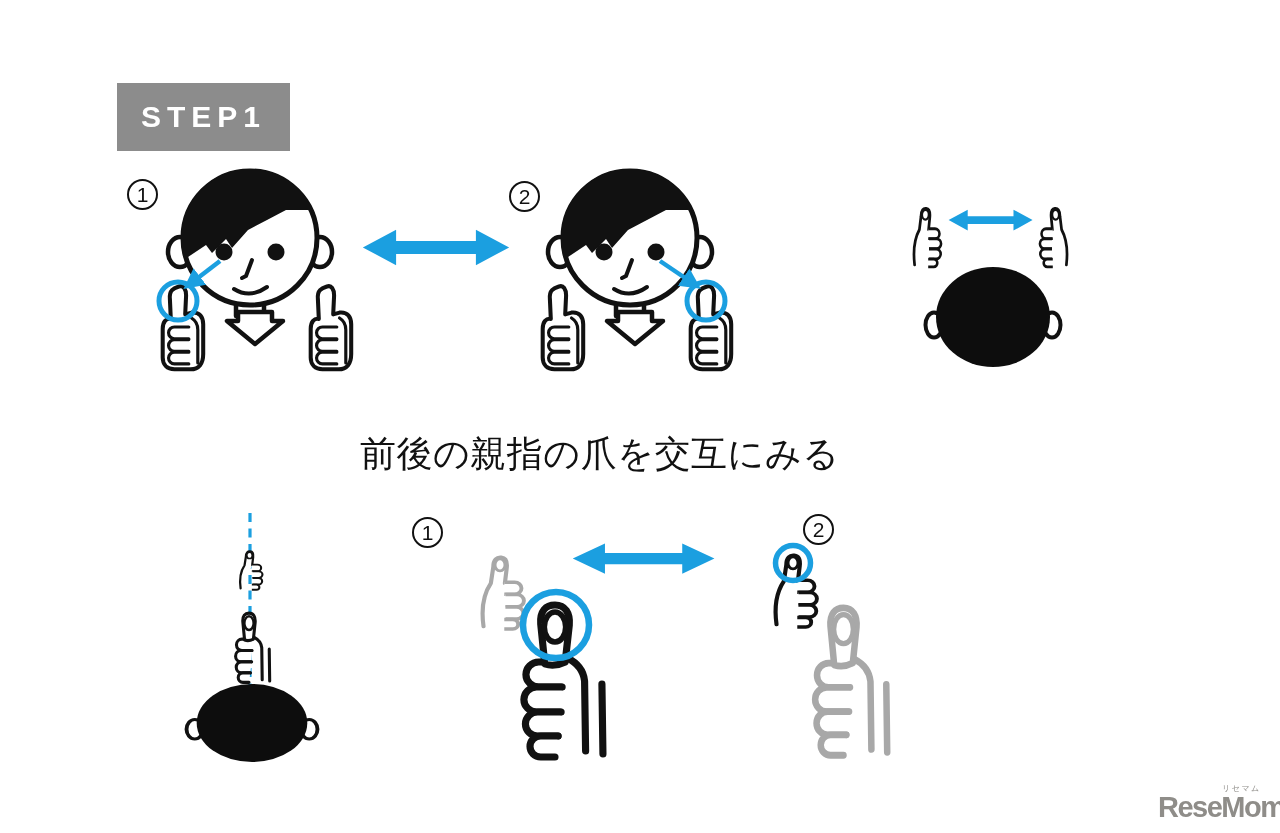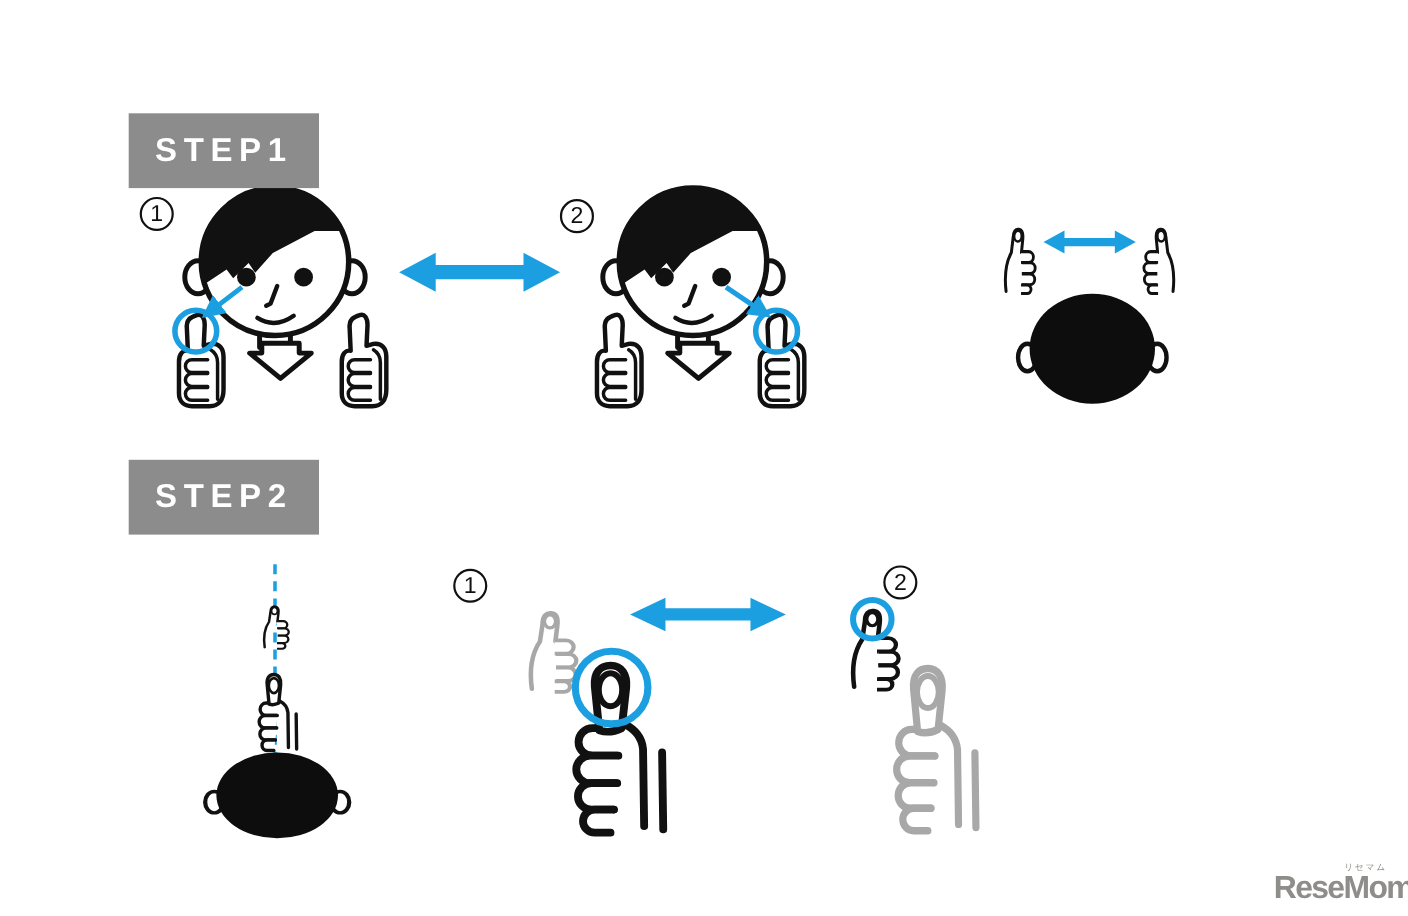--- a/index.html
+++ b/index.html
@@ -7,21 +7,21 @@
     position:relative;width:1280px;height:833px;background:#ffffff;overflow:hidden;
     font-family:"Liberation Sans","DejaVu Sans",sans-serif;
   }
   .art{position:absolute;left:0;top:0;}
   .badge{
     position:absolute;width:173px;height:68px;
     background:var(--c-badge_bg,#8c8c8c);color:var(--c-badge_text,#fff);
     display:flex;align-items:center;justify-content:center;
     font-size:30px;font-weight:bold;letter-spacing:6px;
   }
-  #badge1{left:117px;top:83px;margin-top:20px;}
+  #badge1{left:117px;top:83px;}
   #badge2{left:117px;top:418px;}
   .title{
     position:absolute;font-size:36px;color:var(--c-ink,#111);
     letter-spacing:0.5px;font-weight:500;line-height:40px;white-space:nowrap;
   }
   #title1{left:359px;top:99px;}
   #title2{left:360px;top:434px;}
   .numcircle{
     position:absolute;width:31px;height:31px;border:2.5px solid var(--c-ink,#111);
     border-radius:50%;background:#fff;box-sizing:border-box;
@@ -154,21 +154,21 @@
       <circle cx="793" cy="563" r="17.5" fill="none" class="blue-stroke" stroke-width="5.5"></circle>
       <use href="#thumb-big" class="ink-gray" transform="translate(797,601) scale(0.93,0.97)"></use>
     </g>
   </svg>
 
   <div class="badge" id="badge1">STEP1</div>
 
   <div class="numcircle" id="num-s1f1">1</div>
   <div class="numcircle" id="num-s1f2">2</div>
 
-  <div class="badge" id="badge2">STEP2</div>
+  <div class="title" id="title2">前後の親指の爪を交互にみる</div>
 
   <div class="numcircle" id="num-s2f1">1</div>
   <div class="numcircle" id="num-s2f2">2</div>
 
   <div class="logo">
     <span class="logo-ruby">リセマム</span>
     <span class="logo-text">ReseMom.</span>
   </div>
 
 </div>

